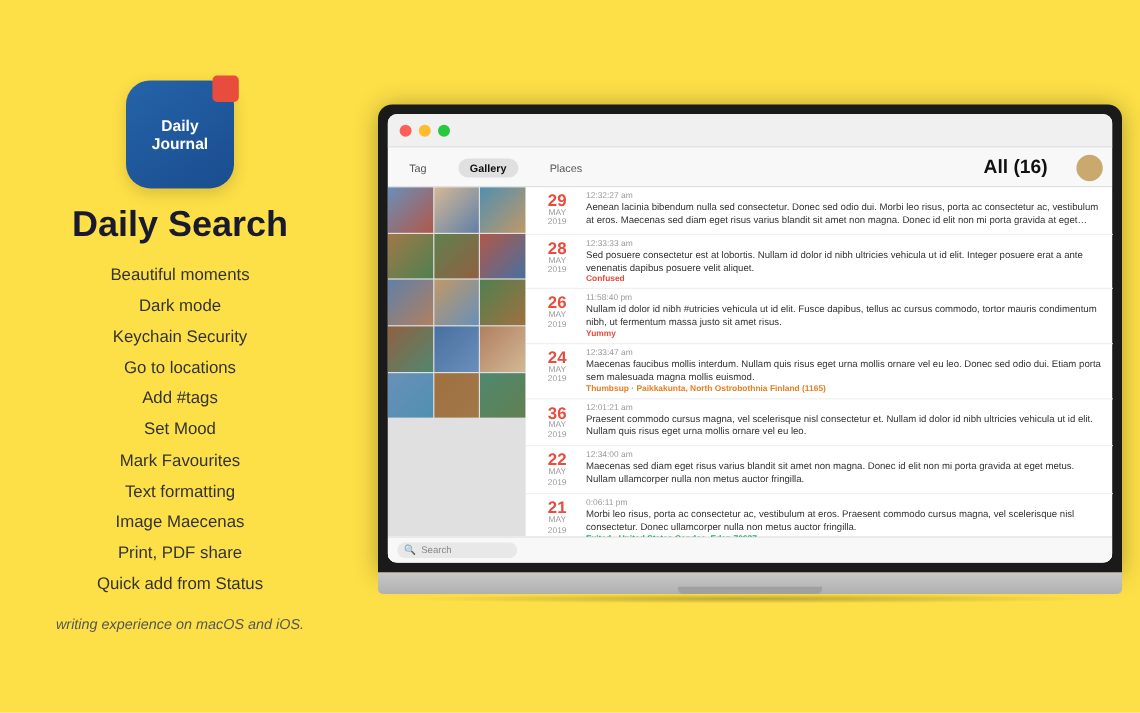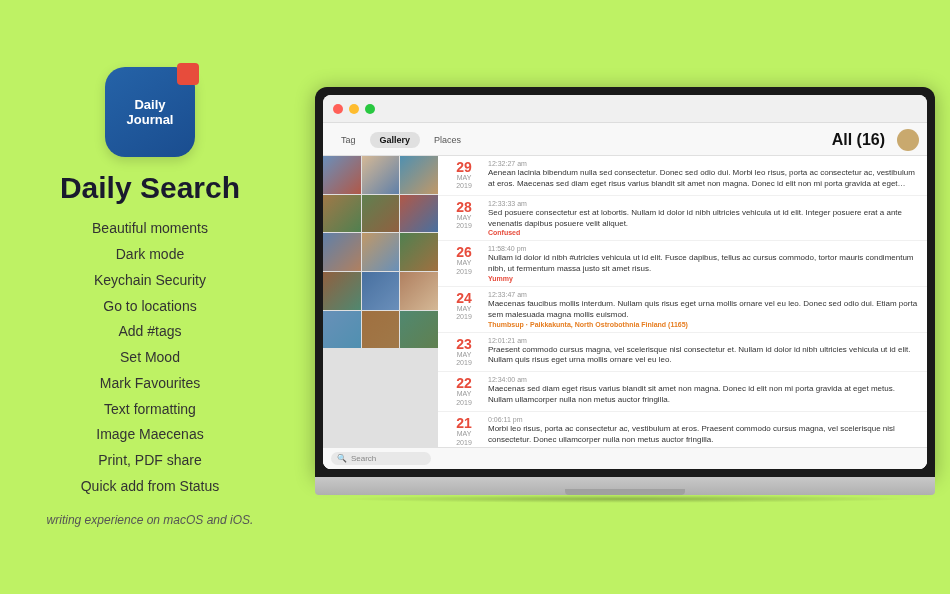--- a/index.html
+++ b/index.html
@@ -11,21 +11,21 @@
       overflow: hidden;
       display: flex;
       align-items: center;
       justify-content: center;
     }
 
     .scene {
       width: 950px;
       height: 594px;
       position: relative;
-      background: #bef264;
+      background: #fde047;
       display: flex;
       flex-direction: row;
       align-items: center;
     }
 
     
     .left-panel {
       width: 300px;
       height: 100%;
       display: flex;
@@ -177,21 +177,21 @@
       overflow: hidden;
     }
 
     
     .tabs-row {
       display: flex;
       align-items: center;
       padding: 6px 8px 4px;
       border-bottom: 1px solid #e0e0e0;
       background: #f8f8f8;
-      gap: 4px;
+      gap: 16px;
       flex-shrink: 0;
     }
     .tab-btn {
       padding: 3px 10px;
       border-radius: 10px;
       font-size: 9px;
       cursor: pointer;
       color: #555;
     }
     .tab-btn.active {
@@ -464,21 +464,21 @@
         <div class="entry-month-year">MAY<br>2019</div>
       </div>
       <div class="entry-body">
         <div class="entry-time">12:33:47 am</div>
         <div class="entry-text">Maecenas faucibus mollis interdum. Nullam quis risus eget urna mollis ornare vel eu leo. Donec sed odio dui. Etiam porta sem malesuada magna mollis euismod.</div>
         <div class="entry-tag tag-thumbsup">Thumbsup · Paikkakunta, North Ostrobothnia Finland (1165)</div>
       </div>
     </div>
                       <div class="entry-row">
       <div class="entry-date">
-        <div class="entry-day">23</div>
+        <div class="entry-day">36</div>
         <div class="entry-month-year">MAY<br>2019</div>
       </div>
       <div class="entry-body">
         <div class="entry-time">12:01:21 am</div>
         <div class="entry-text">Praesent commodo cursus magna, vel scelerisque nisl consectetur et. Nullam id dolor id nibh ultricies vehicula ut id elit. Nullam quis risus eget urna mollis ornare vel eu leo.</div>
 
       </div>
     </div>
                       <div class="entry-row">
       <div class="entry-date">

